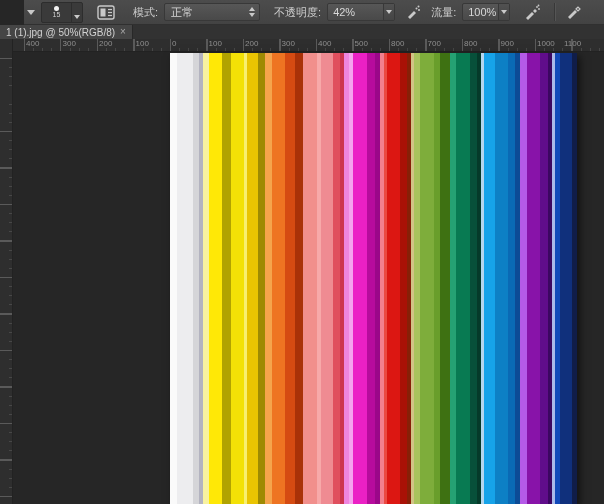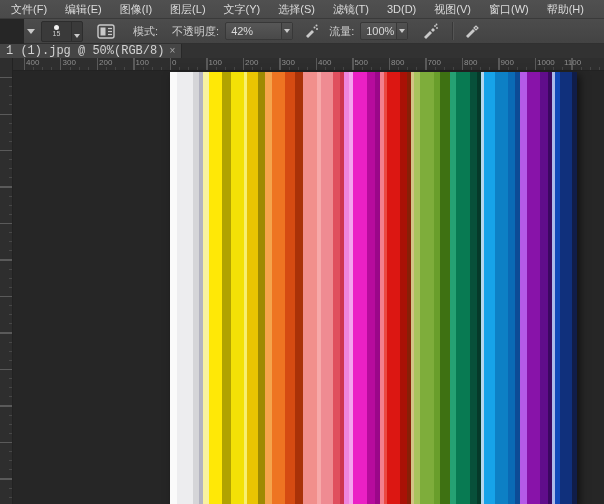--- a/index.html
+++ b/index.html
@@ -53,21 +53,21 @@
   .dd-opacity { margin-left:6px; width:68px; }
   .dd-flow { margin-left:6px; width:48px; }
   .ml16 { margin-left:16px; } .ml14 { margin-left:14px; } .ml10 { margin-left:10px; }
   .vsep { width:1px; height:18px; background:#383838; margin-left:14px;
           box-shadow:1px 0 0 #555; }
 
   
   .tabbar { height:14px; flex:0 0 14px; background:#323232; display:flex; }
   .tab { background:#454545; border-right:1px solid #282828; display:flex;
          align-items:center; padding:0 6px; gap:5px; }
-  .tab-title { color:#d2d2d2; font-size:12px; white-space:nowrap;font-family:Liberation Mono, monospace; }
+  .tab-title { color:#d2d2d2; font-size:10px; white-space:nowrap; }
   .tab-close { color:#a8a8a8; font-size:10px; line-height:10px; cursor:default; }
 
   
   .hruler { height:13px; flex:0 0 13px; background:#2e2e2e; position:relative;
             border-bottom:1px solid #222;
             background-image:
               repeating-linear-gradient(to right,#5a5a5a 0 1px,transparent 1px 36.5px),
               repeating-linear-gradient(to right,#474747 0 1px,transparent 1px 9.125px);
             background-position:24px 0,24px 9px;
             background-size:100% 100%,100% 4px;
@@ -91,33 +91,20 @@
             display:flex; box-shadow:3px 3px 8px rgba(0,0,0,.55); }
   .stripe { height:100%; flex:0 0 auto; }
 
   svg.glyph { display:block; }
 </style>
 </head>
 <body>
 
 <div class="app">
 
-  <div class="menubar" id="menubar" style="background: linear-gradient(rgb(80, 80, 80), rgb(74, 74, 74));">
-      <span class="menu-item">文件(F)</span>
-      <span class="menu-item">编辑(E)</span>
-      <span class="menu-item">图像(I)</span>
-      <span class="menu-item">图层(L)</span>
-      <span class="menu-item">文字(Y)</span>
-      <span class="menu-item">选择(S)</span>
-      <span class="menu-item">滤镜(T)</span>
-      <span class="menu-item">3D(D)</span>
-      <span class="menu-item">视图(V)</span>
-      <span class="menu-item">窗口(W)</span>
-      <span class="menu-item">帮助(H)</span>
-    </div>
 
   <div class="obar">
     <div class="chev-down preset-chev"></div>
 
     <div class="brushbox">
       <div class="brush-preview">
         <div class="brush-dot"></div>
         <div class="brush-size">15</div>
       </div>
       <div class="brush-arrow">
@@ -129,20 +116,27 @@
       <svg class="glyph" width="18" height="15" viewBox="0 0 18 15">
         <rect x="1" y="1" width="16" height="13" rx="2" fill="none" stroke="#c9c9c9" stroke-width="1.4"></rect>
         <rect x="3.5" y="3.5" width="5" height="8" fill="#c9c9c9"></rect>
         <line x1="11" y1="4.5" x2="15" y2="4.5" stroke="#c9c9c9" stroke-width="1.2"></line>
         <line x1="11" y1="7.5" x2="15" y2="7.5" stroke="#c9c9c9" stroke-width="1.2"></line>
         <line x1="11" y1="10.5" x2="15" y2="10.5" stroke="#c9c9c9" stroke-width="1.2"></line>
       </svg>
     </div>
 
     <span class="ob-label ml16">模式:</span>
+    <div class="dd dd-mode">
+      <span>正常</span>
+      <span class="updown">
+        <span class="tri-up"></span>
+          <span class="tri-dn"></span>
+      </span>
+    </div>
 
     <span class="ob-label ml14">不透明度:</span>
     <div class="dd dd-val dd-opacity">
       <span class="val">42%</span>
       <span class="arrow-seg">
         <span class="chev-down"></span>
       </span>
     </div>
 
     <div class="icon-btn ml10">

